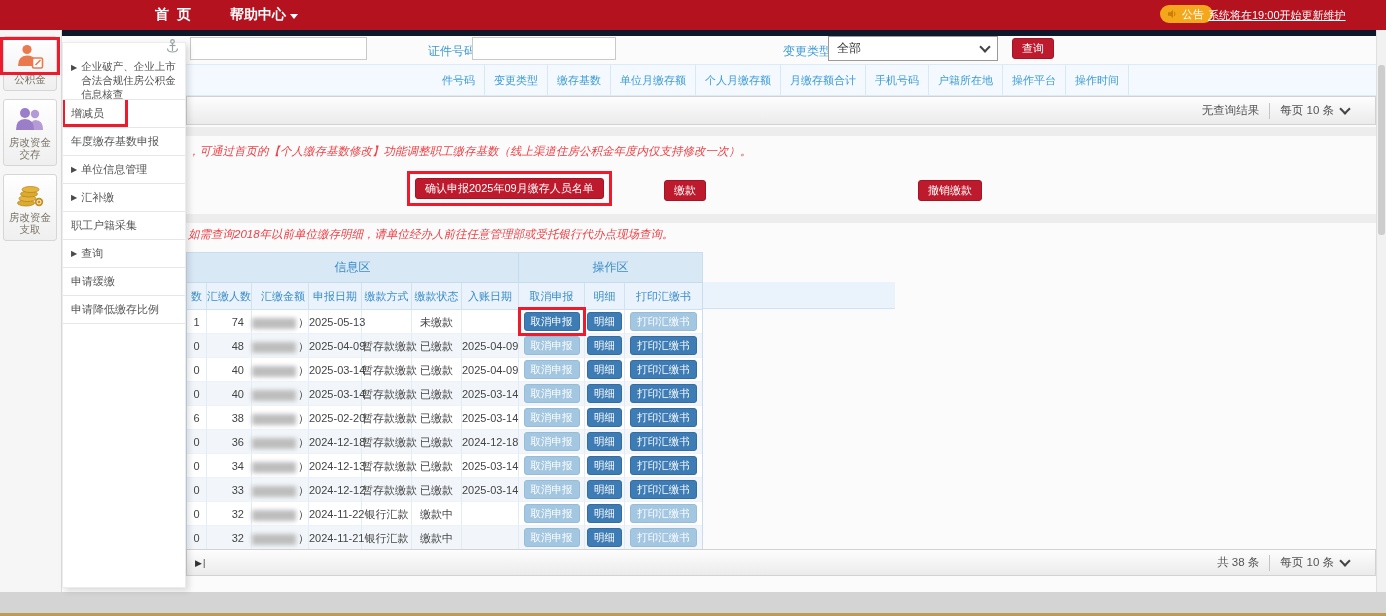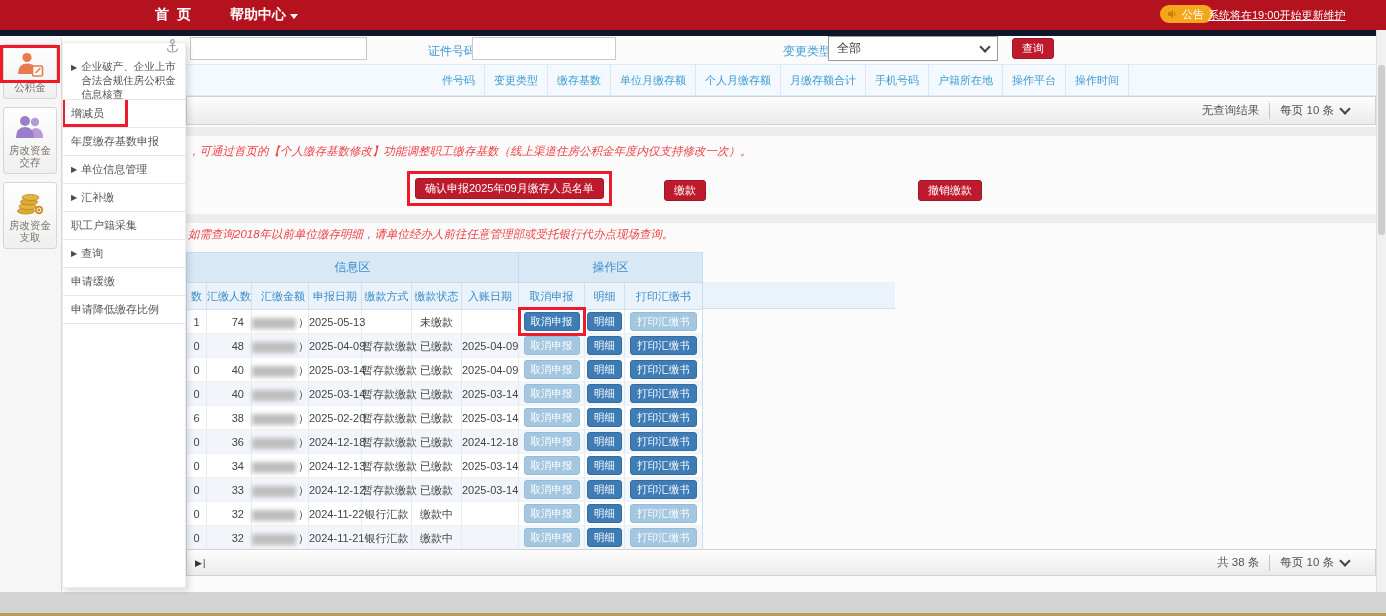--- a/index.html
+++ b/index.html
@@ -7,21 +7,21 @@
          font-family:"Liberation Sans",sans-serif;}
   
   .topbar{position:absolute;left:0;top:0;width:100%;height:30px;background:#b5121f;border-bottom:6px solid #0f172a;padding-left:32px;}
   .nav-home{position:absolute;left:155px;top:6px;color:#fff;font-size:14px;font-weight:bold;letter-spacing:2px;cursor:pointer;}
   .nav-help{position:absolute;left:230px;top:6px;color:#fff;font-size:14px;font-weight:bold;cursor:pointer;display:flex;align-items:center;gap:4px;}
   .caret-dn{width:0;height:0;border-left:4px solid transparent;border-right:4px solid transparent;border-top:5px solid #fff;margin-top:3px;}
   .notice-badge{position:absolute;left:1160px;top:5px;height:16px;padding:1px 9px 1px 7px;background:#f5a71c;border-radius:9px;
                 display:flex;align-items:center;gap:4px;color:#fff;font-size:11px;}
   .notice-link{position:absolute;left:1208px;top:8px;color:#fff;font-size:11px;text-decoration:underline;cursor:pointer;}
   
-  .rail{position:absolute;left:0;top:38px;width:61px;height:562px;background:#f6f6f6;border-right:1px solid #ddd;}
+  .rail{position:absolute;left:0;top:30px;width:61px;height:562px;background:#f6f6f6;border-right:1px solid #ddd;}
   .rail-item{margin:6px 3px 8px 3px;width:52px;border:1px solid #d6d6d6;border-radius:3px;
              background:linear-gradient(#ffffff,#efefef);text-align:center;padding:4px 0 5px;cursor:pointer;}
   .icon-wrap{height:30px;display:flex;align-items:center;justify-content:center;}
   .icon-wrap.annotated{outline:3px solid #ee1b2c;outline-offset:1px;}
   .rail-label{font-size:10.5px;color:#7a7468;line-height:12px;white-space:pre-line;margin-top:2px;}
   
   .menu-panel{position:absolute;left:62px;top:42px;width:124px;height:546px;background:#fff;
               border:1px solid #ececec;box-shadow:3px 3px 6px rgba(0,0,0,.13);z-index:5;box-sizing:border-box;}
   .menu-list{padding-top:12px;}
   .menu-item{position:relative;padding:0 8px;height:27px;line-height:27px;font-size:11px;color:#555;

